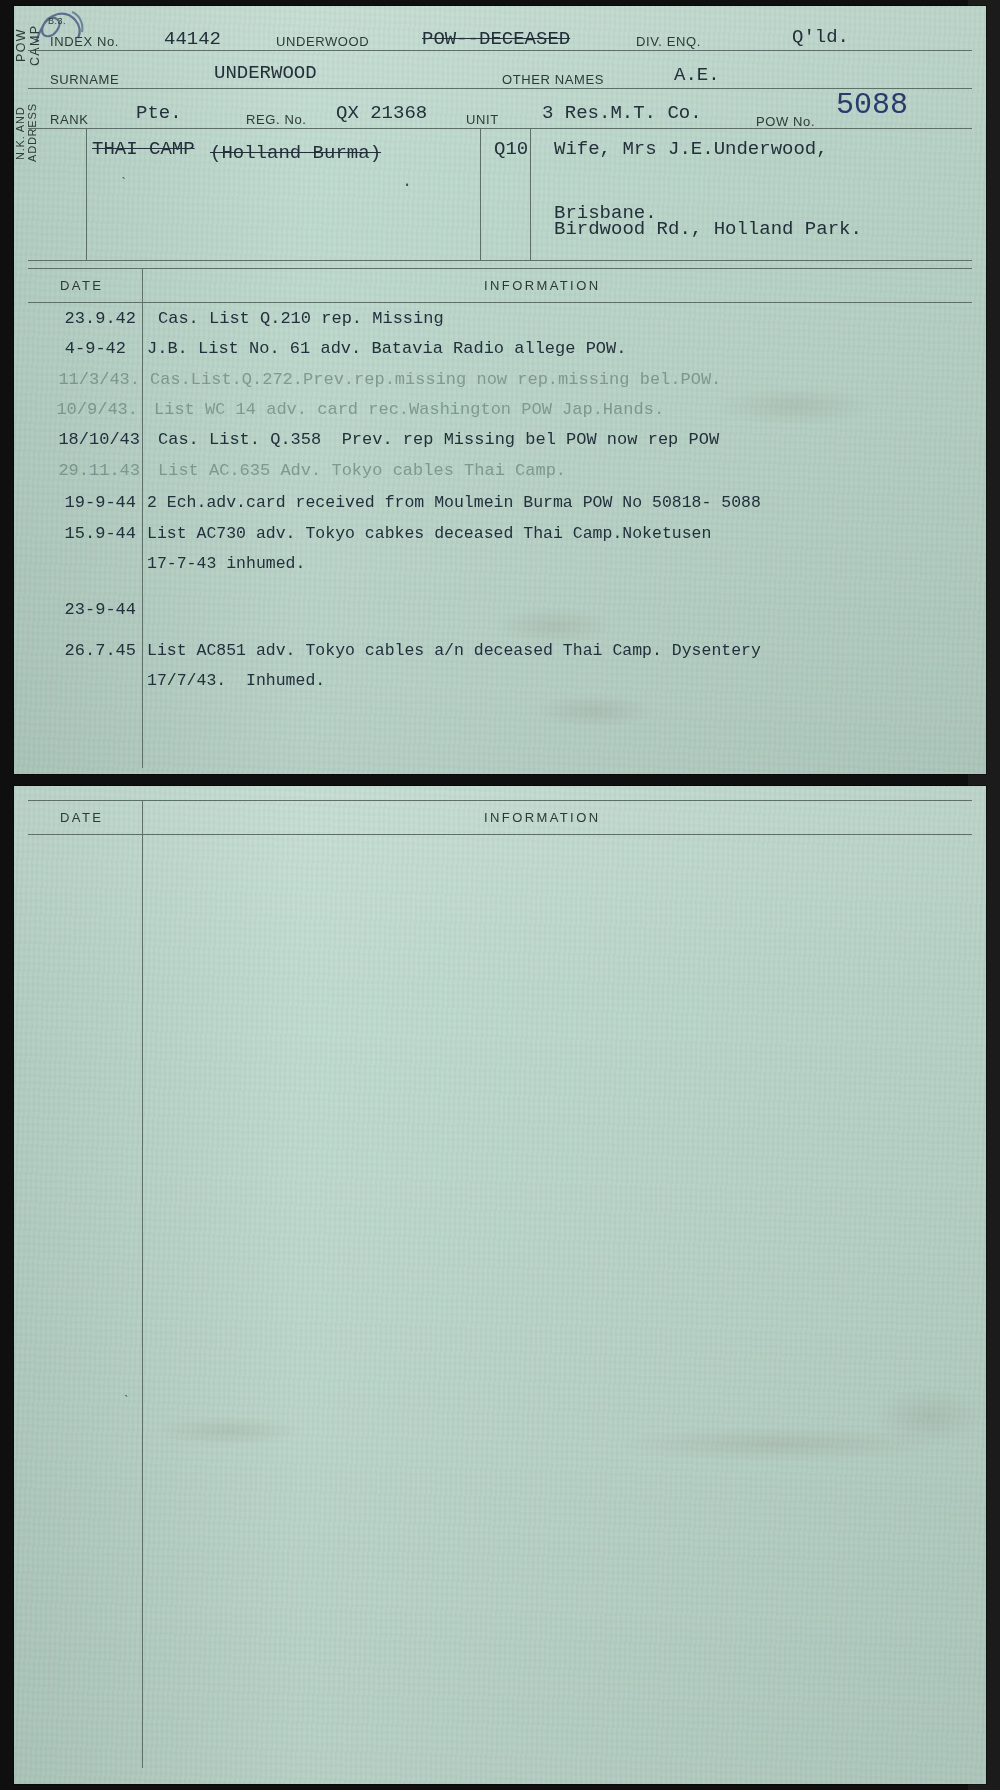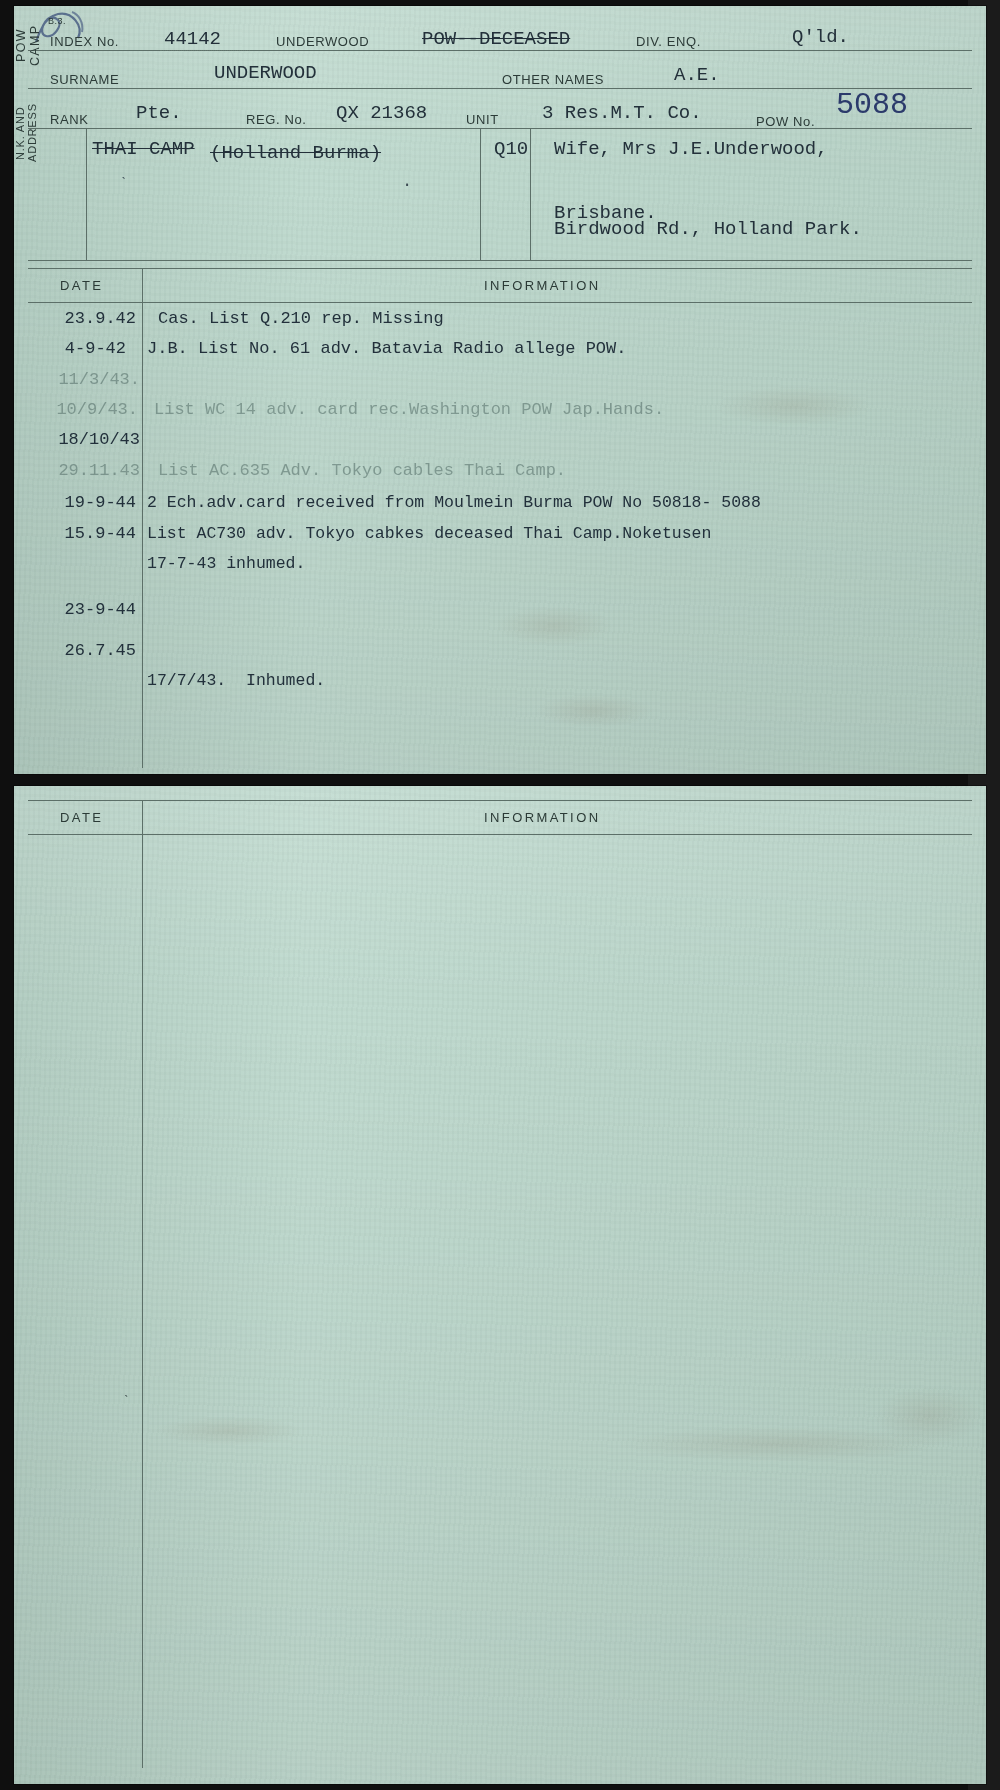--- a/index.html
+++ b/index.html
@@ -211,39 +211,42 @@
     <div class="tbl-head" style="left:46px; top:272px;">DATE</div>
     <div class="tbl-head" style="left:470px; top:272px;">INFORMATION</div>
 
     <div class="row-date" style="left:10px; top:303px; width:112px;">23.9.42</div>
     <div class="row-text" style="left:144px; top:303px;">Cas. List Q.210 rep. Missing</div>
 
     <div class="row-date" style="left:10px; top:333px; width:102px;">4-9-42</div>
     <div class="row-text" style="left:133px; top:333px;">J.B. List No. 61 adv. Batavia Radio allege POW.</div>
 
     <div class="row-date f" style="left:10px; top:364px; width:116px;">11/3/43.</div>
+    <div class="row-text f" style="left:136px; top:364px;">Cas.List.Q.272.Prev.rep.missing now rep.missing bel.POW.</div>
 
     <div class="row-date f" style="left:10px; top:394px; width:114px;">10/9/43.</div>
     <div class="row-text f" style="left:140px; top:394px;">List WC 14 adv. card rec.Washington POW Jap.Hands.</div>
 
     <div class="row-date" style="left:10px; top:424px; width:116px;">18/10/43</div>
+    <div class="row-text" style="left:144px; top:424px;">Cas. List. Q.358  Prev. rep Missing bel POW now rep POW</div>
 
     <div class="row-date f" style="left:10px; top:455px; width:116px;">29.11.43</div>
     <div class="row-text f" style="left:144px; top:455px;">List AC.635 Adv. Tokyo cables Thai Camp.</div>
 
     <div class="row-date" style="left:10px; top:487px; width:112px;">19-9-44</div>
     <div class="row-text sm" style="left:133px; top:487px;">2 Ech.adv.card received from Moulmein Burma POW No 50818- 5088</div>
 
     <div class="row-date" style="left:10px; top:518px; width:112px;">15.9-44</div>
     <div class="row-text sm" style="left:133px; top:518px;">List AC730 adv. Tokyo cabkes deceased Thai Camp.Noketusen</div>
     <div class="row-text sm" style="left:133px; top:548px;">17-7-43 inhumed.</div>
 
     <div class="row-date" style="left:10px; top:594px; width:112px;">23-9-44</div>
 
     <div class="row-date" style="left:10px; top:635px; width:112px;">26.7.45</div>
+    <div class="row-text sm" style="left:133px; top:635px;">List AC851 adv. Tokyo cables a/n deceased Thai Camp. Dysentery</div>
     <div class="row-text sm" style="left:133px; top:665px;">17/7/43.  Inhumed.</div>
 
     <div class="smudge" style="left:520px; top:688px; width:120px; height:34px;"></div>
   </div>
 
   <div class="card" id="card-bottom">
     <div class="texture"></div>
 
     <div class="hline" style="left:14px; right:14px; top:14px;"></div>
     <div class="hline" style="left:14px; right:14px; top:48px;"></div>

